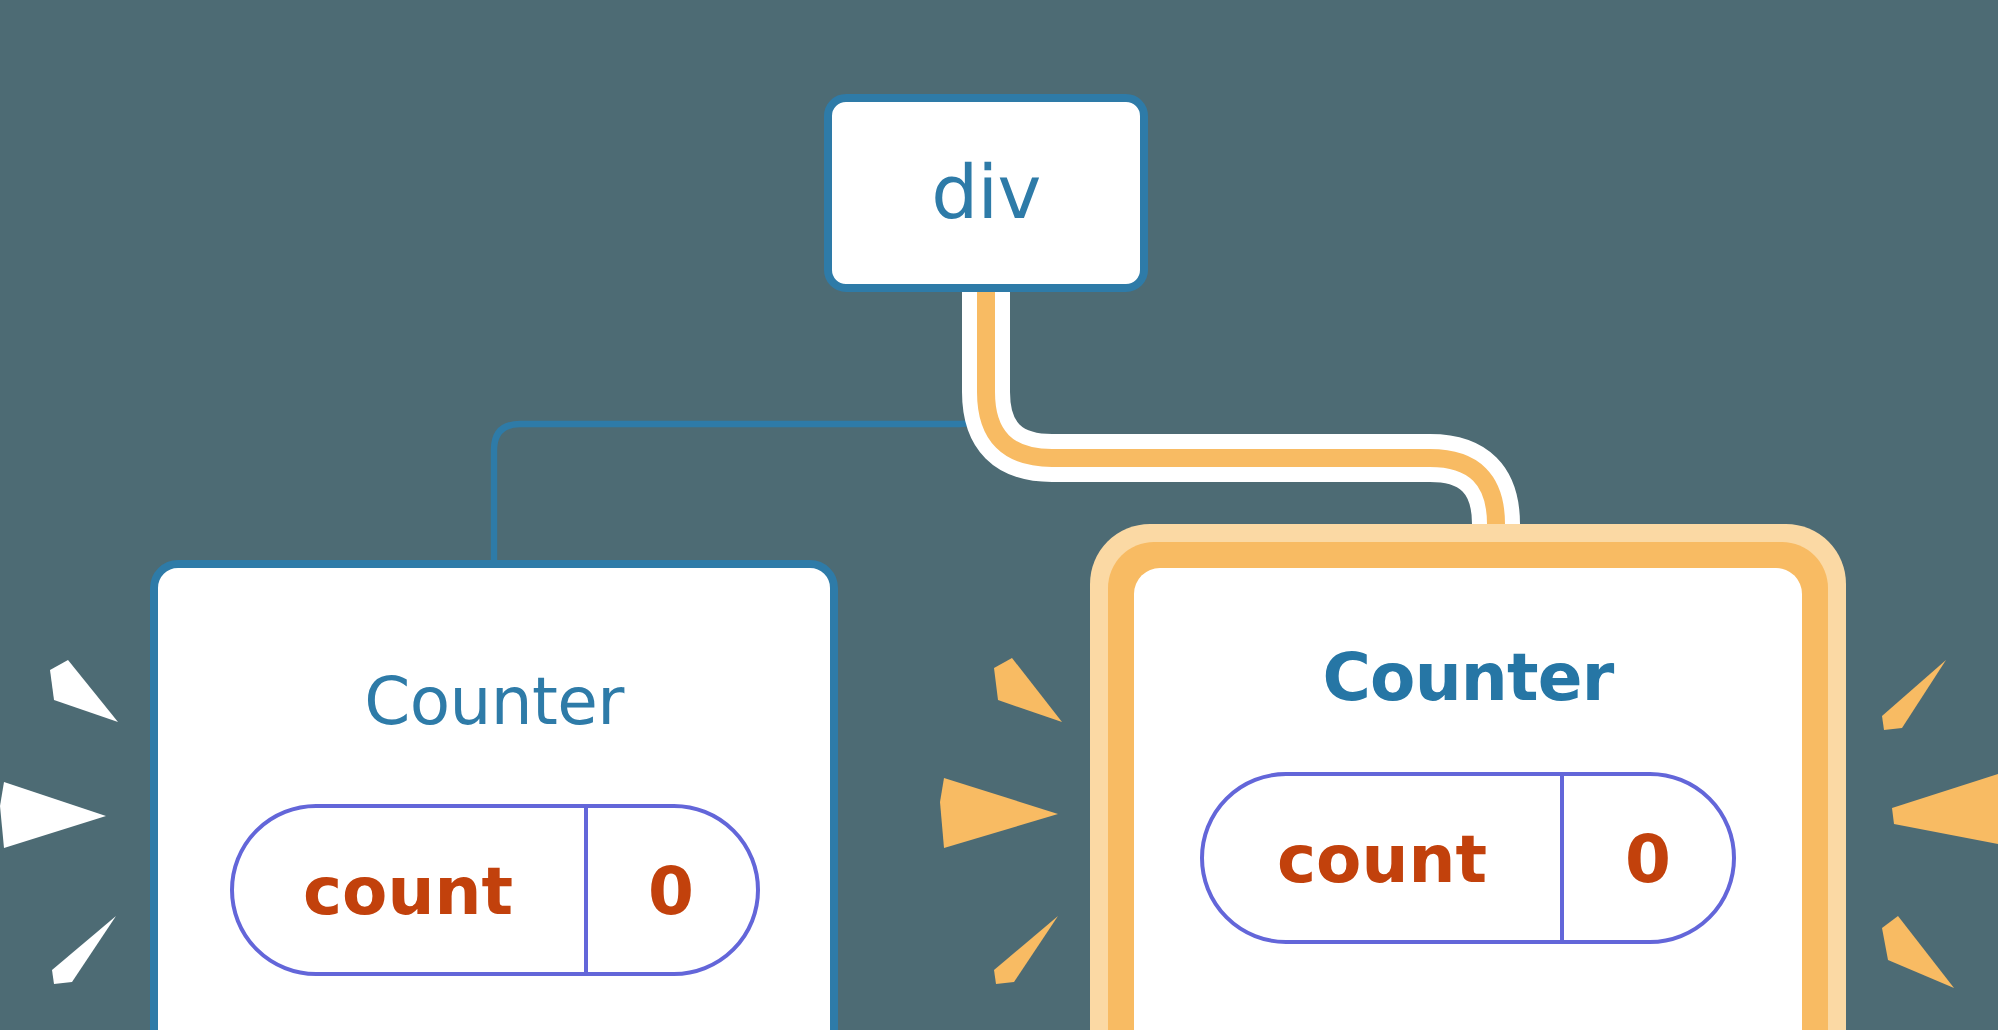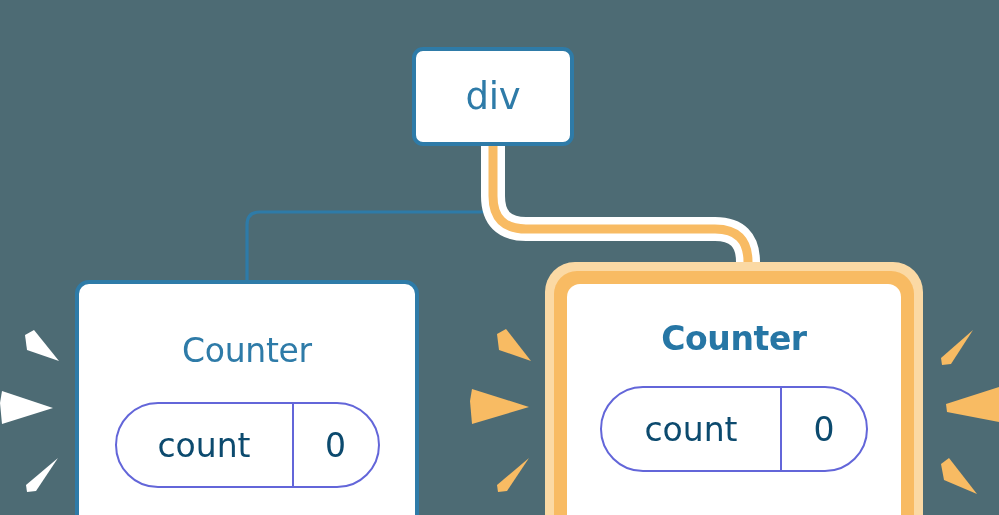--- a/index.html
+++ b/index.html
@@ -129,22 +129,22 @@
     display: flex;
     align-items: stretch;
     border: 2px solid #6366d9;
     border-radius: 999px;
     background: transparent;
   }
   .pill-left, .pill-right {
     display: flex;
     align-items: center;
     justify-content: center;
-    color: #0c4a6e;
-    font-weight: 400;
+    color: #c2410c;
+    font-weight: 700;
     line-height: 1;
   }
   .pill-left {
     flex: 0 0 auto;
     border-right: 2px solid #6366d9;
   }
   .pill-right {
     flex: 1 1 auto;
   }
 

